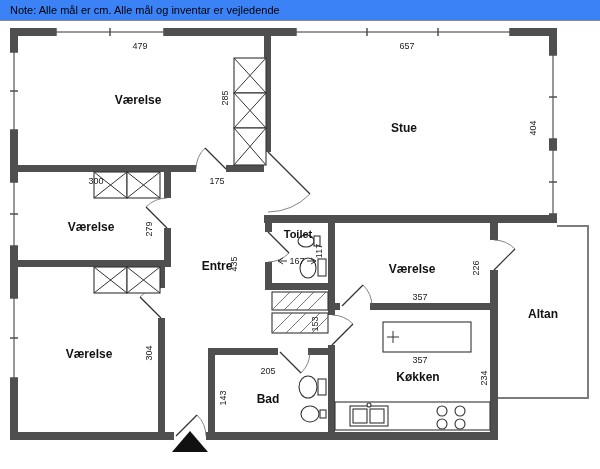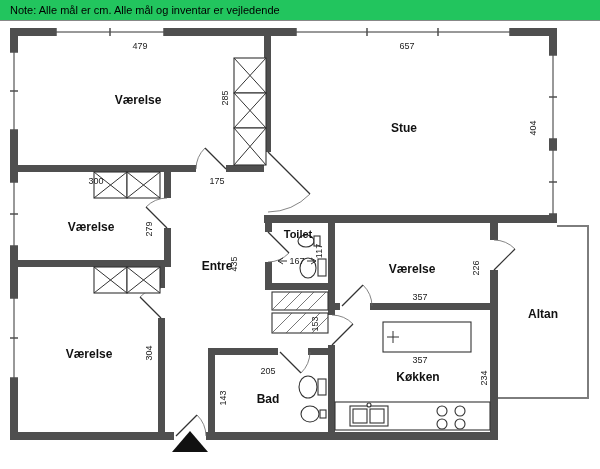--- a/index.html
+++ b/index.html
@@ -1,18 +1,18 @@
 <!DOCTYPE html>
 <html><head>
 <meta charset="utf-8">
 <style>
   html,body{margin:0;padding:0;background:#fff;}
   body{width:600px;height:469px;position:relative;font-family:"Liberation Sans",sans-serif;overflow:hidden;}
   .note{position:absolute;top:0;left:0;width:600px;height:21px;line-height:21px;padding-left:10px;
-        font-size:11px;color:#000;border-bottom:1px solid #888;box-sizing:border-box;background:#22c55e;}
+        font-size:11px;color:#000;border-bottom:1px solid #888;box-sizing:border-box;background:#3b82f6;}
   svg{position:absolute;top:22px;left:0;}
   .wall{fill:#4f4f4f;stroke:none;}
   .gap{fill:#ffffff;}
   .fix{fill:#ffffff;stroke:#333;stroke-width:1.1;}
   .thin{stroke:#333;stroke-width:1;fill:none;}
   .leaf{stroke:#333;stroke-width:1.2;}
   .arc{stroke:#666;stroke-width:0.8;fill:none;}
   .winline{stroke:#333;stroke-width:1;}
   .tick{stroke:#4f4f4f;stroke-width:1.5;}
   .hatch{stroke:#555;stroke-width:0.8;}

